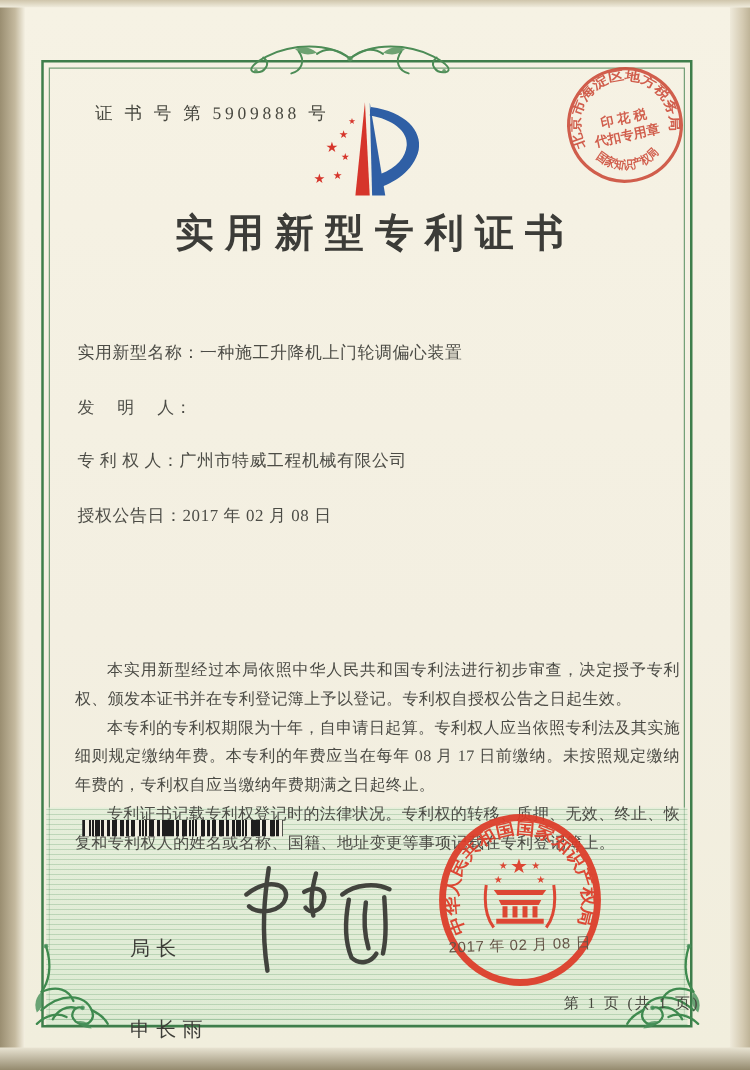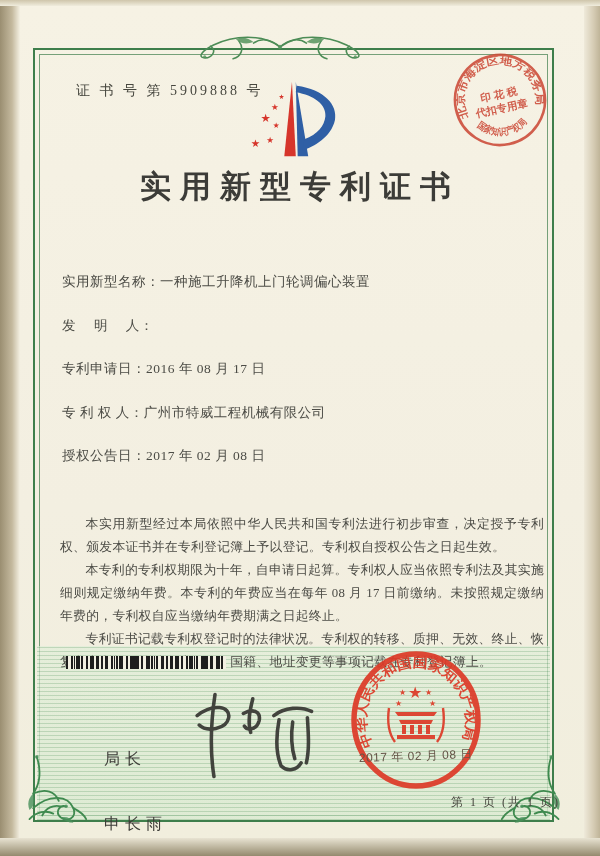--- a/index.html
+++ b/index.html
@@ -33,21 +33,21 @@
 
   .title { position:absolute; left:0; top:166px; width:600px; text-align:center;
     font-size:31px; font-weight:bold; letter-spacing:9px; color:#3c3c38;font-family:Liberation Mono, monospace; }
 
   .fields { position:absolute; left:62px; top:253px; right:52px;margin-top:20px; }
   .field-row { display:flex; margin-bottom:25.5px; font-size:13.5px; color:#4c4c46;
     letter-spacing:.5px; white-space:pre; }
   .field-label { flex:0 0 auto; }
   .field-value { flex:1 1 auto; white-space:normal; }
 
-  .body-text { position:absolute; left:60px; top:513px; right:56px; font-size:12.8px;
+  .body-text { position:absolute; left:60px; top:525px; right:56px; font-size:12.8px;
     line-height:1.8; color:#4b4b45; text-align:justify; }
   .body-text p { text-indent:2em; letter-spacing:.3px; }
 
   .barcode { position:absolute; left:66px; top:656px; width:160px; height:13px;
     background-image:
       repeating-linear-gradient(90deg,#1e1e1e 0 2px,transparent 2px 5px),
       repeating-linear-gradient(90deg,#1e1e1e 0 1px,transparent 1px 8px),
       repeating-linear-gradient(90deg,transparent 0 11px,#1e1e1e 11px 14px);
     background-color:#f2efe2; }
 
@@ -141,24 +141,20 @@
 
   <div class="title">实用新型专利证书</div>
 
   <div class="fields">
     <div class="field-row">
       <span class="field-label">实用新型名称：</span>
       <span class="field-value">一种施工升降机上门轮调偏心装置</span>
     </div>
     <div class="field-row">
       <span class="field-label">发　 明 　人：</span>
-    </div>
-    <div class="field-row">
-      <span class="field-label">专利申请日：</span>
-      <span class="field-value">2016 年 08 月 17 日</span>
     </div>
     <div class="field-row">
       <span class="field-label">专 利 权 人：</span>
       <span class="field-value">广州市特威工程机械有限公司</span>
     </div>
     <div class="field-row">
       <span class="field-label">授权公告日：</span>
       <span class="field-value">2017 年 02 月 08 日</span>
     </div>
   </div>

